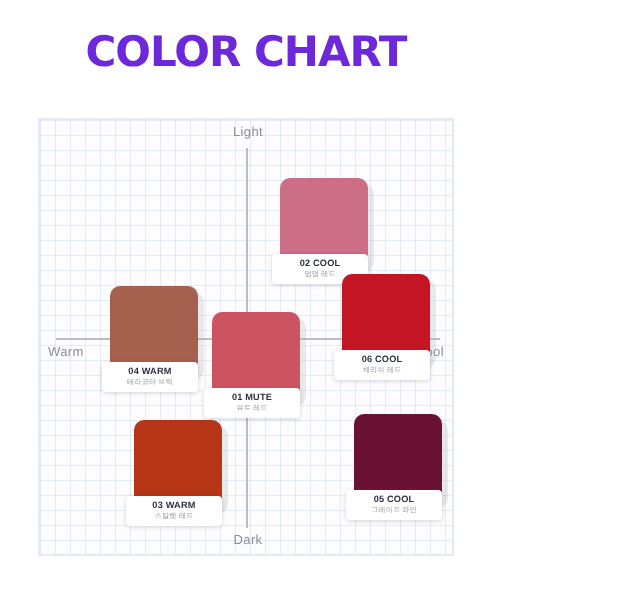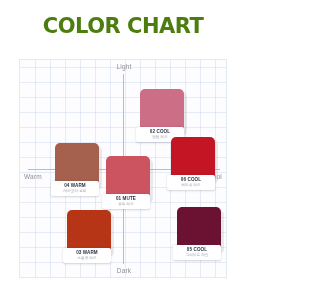--- a/index.html
+++ b/index.html
@@ -24,21 +24,21 @@
   
   #title {
     position: absolute;
     top: 14px;
     left: 0;
     width: 246px;
     text-align: center;
     font-size: 21px;
     font-weight: bold;
     letter-spacing: -0.5px;
-    color: #4d7c0f;
+    color: #6d28d9;
     font-family: "DejaVu Sans", sans-serif;
   }
 
   
   #panel {
     position: absolute;
     left: 19px;
     top: 59px;
     width: 208px;
     height: 219px;

